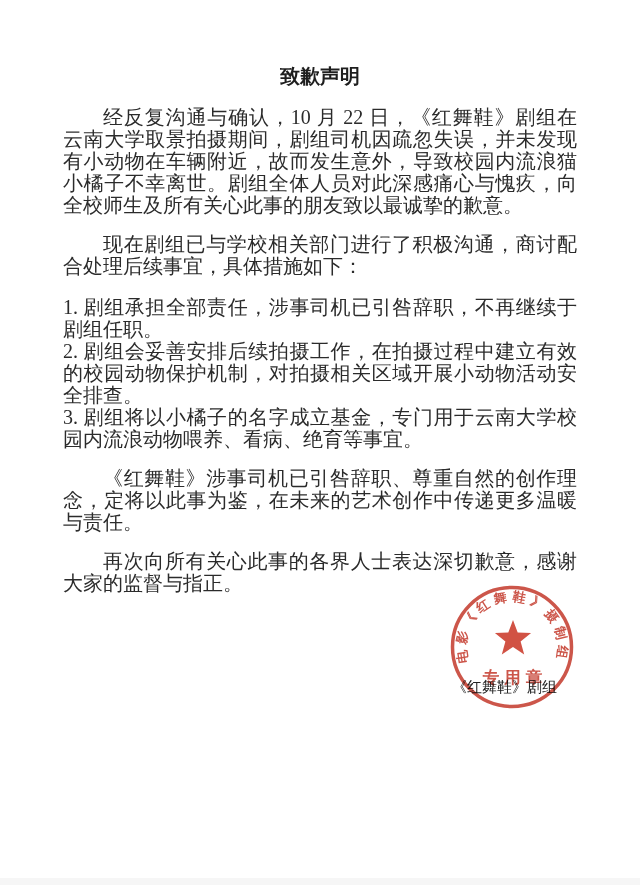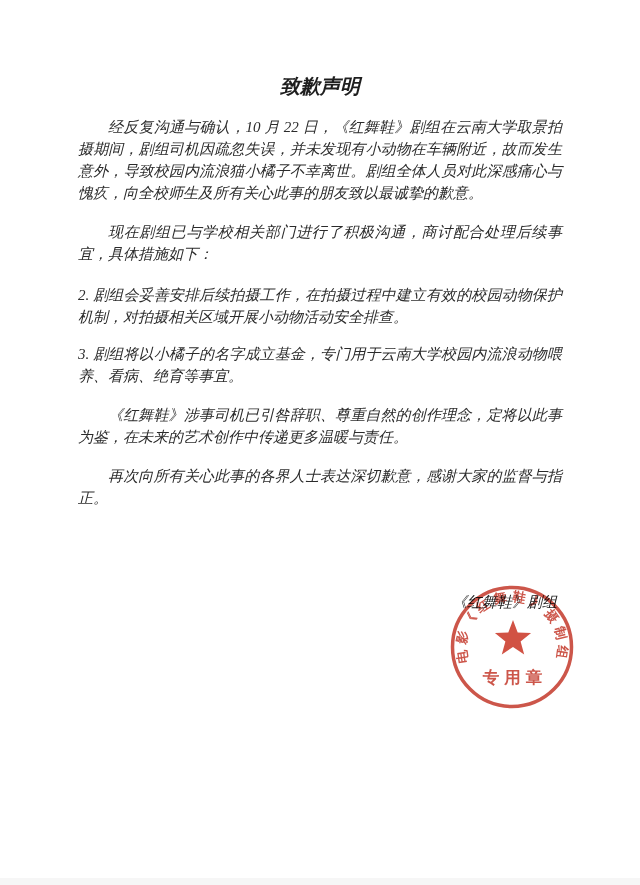--- a/index.html
+++ b/index.html
@@ -7,37 +7,36 @@
     width: 640px; height: 885px;
     background: #ffffff;
     position: relative;
     overflow: hidden;
     font-family: "Liberation Serif", "DejaVu Serif", serif;
   }
   .doc {
     position: absolute;
     left: 63px;
     width: 514px;
-    top: 16px;
+    top: 6px;
     color: #2b2b2b;
     z-index: 1;
-    font-style: italic;
   }
   .doc-title {
     font-size: 20px;
     font-weight: 700;
     text-align: center;
     margin: 56px 0 0 0;
     line-height: 28px;
     color: #1e1e1e;
   }
   .para {
-    font-size: 15px;
+    font-size: 20px;
     line-height: 22px;
-    margin: 15px;
+    margin: 0;
     text-align: justify;
   }
   .indent { text-indent: 2em; }
   .p1 { margin-top: 16px; }
   .p2 { margin-top: 17px; }
   .measures { margin-top: 19px; }
   .c1 { margin-top: 24px; }
   .c2 { margin-top: 17px; }
   .c3 { margin-top: 17px; }
   .signature-block {
@@ -83,20 +82,21 @@
 
 <div class="doc">
 
   <h1 class="doc-title">致歉声明</h1>
 
   <p class="para indent p1">经反复沟通与确认，10 月 22 日，《红舞鞋》剧组在云南大学取景拍摄期间，剧组司机因疏忽失误，并未发现有小动物在车辆附近，故而发生意外，导致校园内流浪猫小橘子不幸离世。剧组全体人员对此深感痛心与愧疚，向全校师生及所有关心此事的朋友致以最诚挚的歉意。</p>
 
   <p class="para indent p2">现在剧组已与学校相关部门进行了积极沟通，商讨配合处理后续事宜，具体措施如下：</p>
 
   <div class="measures">
+    <p class="para">1. 剧组承担全部责任，涉事司机已引咎辞职，不再继续于剧组任职。</p>
     <p class="para">2. 剧组会妥善安排后续拍摄工作，在拍摄过程中建立有效的校园动物保护机制，对拍摄相关区域开展小动物活动安全排查。</p>
     <p class="para">3. 剧组将以小橘子的名字成立基金，专门用于云南大学校园内流浪动物喂养、看病、绝育等事宜。</p>
   </div>
 
 
   <p class="para indent c2">《红舞鞋》涉事司机已引咎辞职、尊重自然的创作理念，定将以此事为鉴，在未来的艺术创作中传递更多温暖与责任。</p>
 
   <p class="para indent c3">再次向所有关心此事的各界人士表达深切歉意，感谢大家的监督与指正。</p>
 
   <div class="signature-block">

